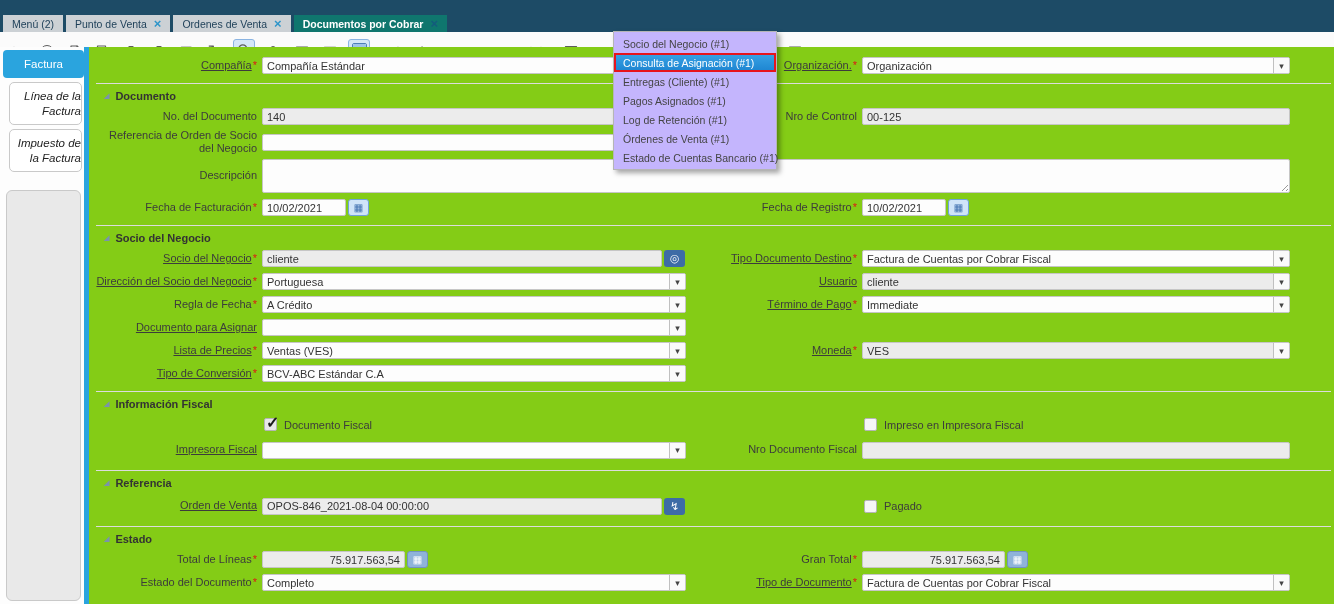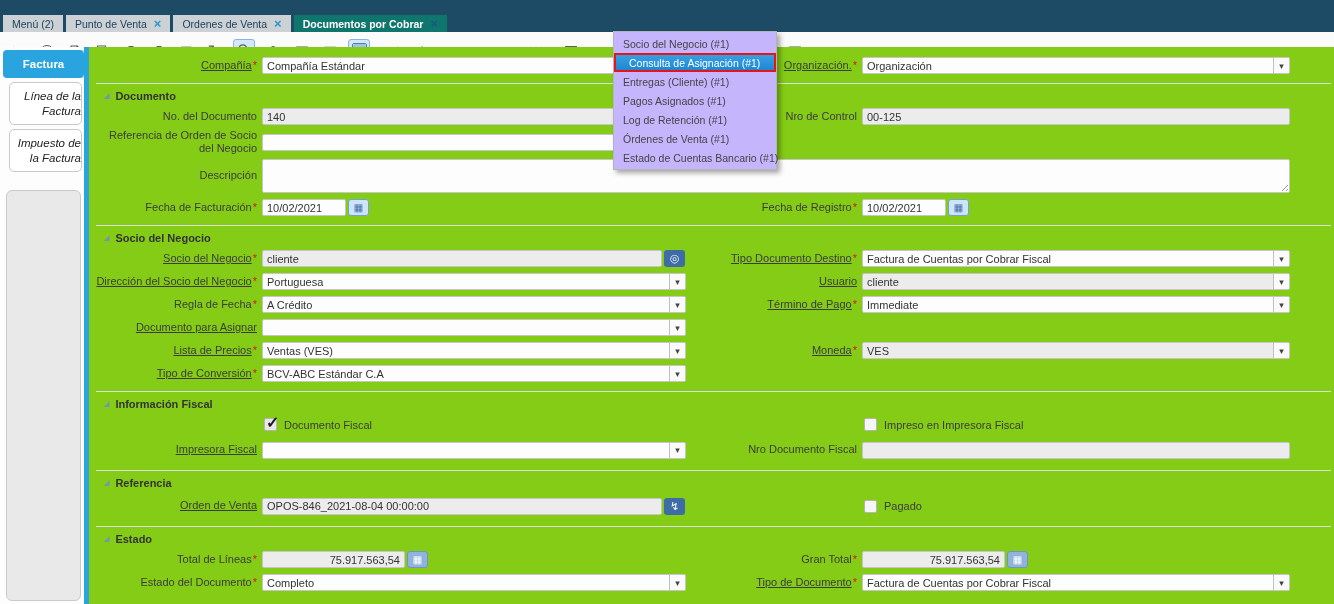--- a/index.html
+++ b/index.html
@@ -32,28 +32,28 @@
             display:flex; flex-direction:column; align-items:center; overflow:hidden; }
   .calbar { width:100%; height:4px; background:#9fc4e8; flex:0 0 auto; }
   .calnum { font-size:7.5px; color:#333; line-height:10px; }
   .redwrap { outline:2px solid #e8141c; outline-offset:3px; }
 
   
   .ddmenu { position:absolute; left:613px; top:31px; width:164px; background:#c4b5fd;
             border:1px solid #b5b5b5; box-shadow:3px 3px 5px rgba(0,0,0,.35); z-index:50; padding:2px 0; }
   .mi { font-size:10.5px; color:#444; padding:4px 9px 3px; white-space:nowrap; cursor:pointer; }
   .mi.sel { background:linear-gradient(#37a0e4,#1f87d2); color:#fff;
-            border:2px solid #e8141c; padding:2px 13px 1px; }
+            border:2px solid #e8141c; padding:2px 7px 1px; }
 
   
   .side { position:absolute; left:0; top:47px; width:89px; bottom:0; background:#fdfdfd; }
   .sstrip { position:absolute; right:0; top:0; bottom:0; width:5px; background:#2aa4de; }
   .stab { margin:4px 7px 4px 9px; border-radius:5px; font-size:11.5px; font-style:italic; text-align:right;
           padding:6px 0; background:#fff; border:1px solid #c9c9c9; color:#222; line-height:1.25; cursor:pointer; }
-  .stab.active { background:#2aa4de; color:#fff; font-style:normal; text-align:center; font-weight:700;
+  .stab.active { background:#2aa4de; color:#fff; font-style:normal; text-align:center; font-weight:400;
                  border:none; margin:3px 5px 3px 3px; padding:7px 2px; border-radius:4px; }
   .spanel { position:absolute; left:6px; right:8px; top:143px; bottom:3px; background:#e9e9e9;
             border:1px solid #c9c9c9; border-radius:6px; }
 
   
   .formarea { position:absolute; left:89px; top:47px; right:0; bottom:0; background:#84cc16; overflow:hidden; }
   .frow { display:flex; align-items:center; margin-left:7px; height:23px; }
   .flbl { width:161px; flex:0 0 auto; text-align:right; font-size:11px; color:#3c3c3c;
           margin-right:5px; line-height:1.2; }
   .flbl.r { width:166px; }

